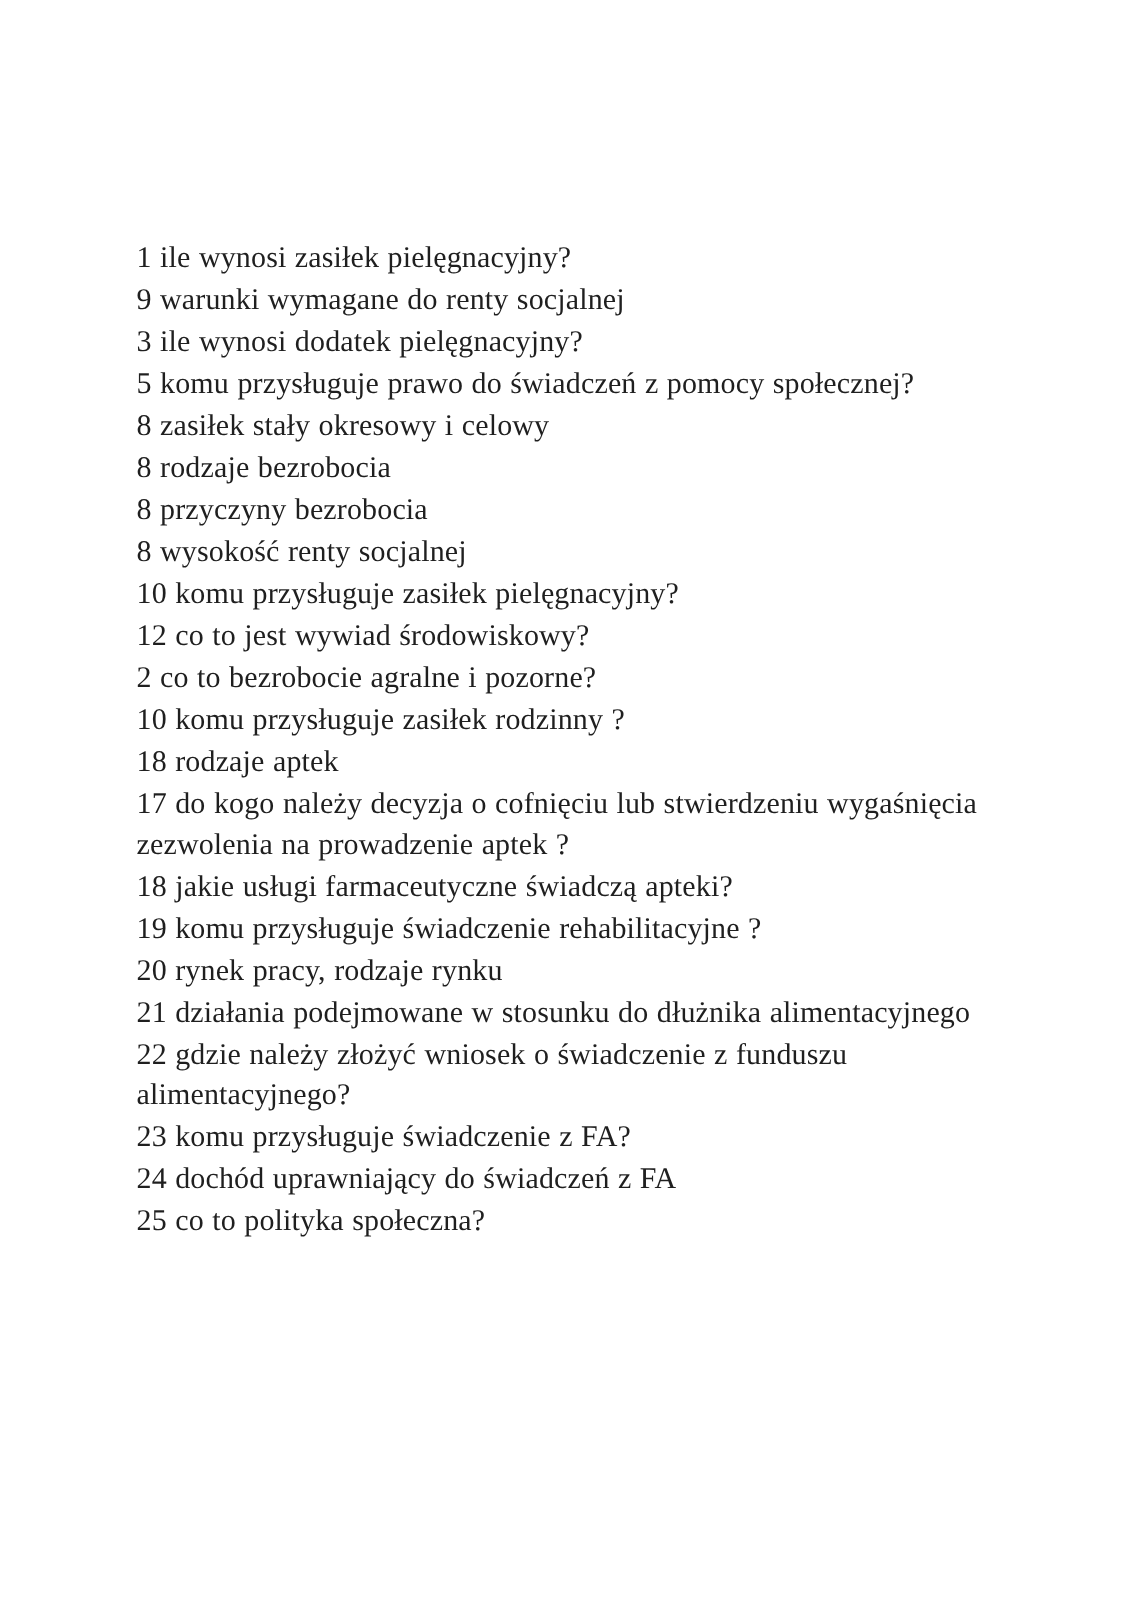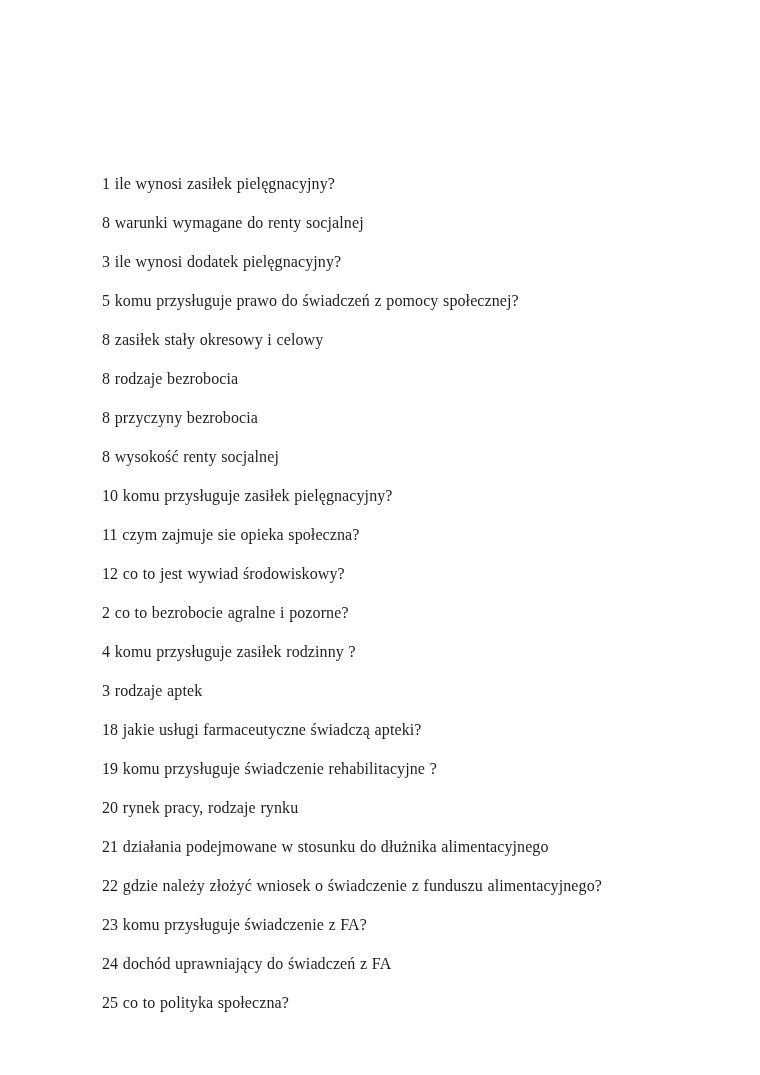--- a/index.html
+++ b/index.html
@@ -15,48 +15,48 @@
     overflow: hidden;
     font-family: "Liberation Serif", "DejaVu Serif", serif;
   }
   .question-list {
     position: absolute;
     left: 90px;
     top: 158px;
     width: 586px;
   }
   .question-list p {
-    margin: 12px;
+    margin: 1px;
     padding: 0;
-    font-size: 16px;
+    font-size: 20px;
     line-height: 27px;
     color: #1f1f1f;
     letter-spacing: 0.1px;
     word-spacing: 0.5px;
   }
 </style>
 </head>
 <body>
 
 <div class="page">
   <div class="question-list">
       <p>1 ile wynosi zasiłek pielęgnacyjny?</p>
-      <p>8 warunki wymagane do renty socjalnej</p>
+      <p>9 warunki wymagane do renty socjalnej</p>
       <p>3 ile wynosi dodatek pielęgnacyjny?</p>
       <p>5 komu przysługuje prawo do świadczeń z pomocy społecznej?</p>
       <p>8 zasiłek stały okresowy i celowy</p>
       <p>8 rodzaje bezrobocia</p>
       <p>8 przyczyny bezrobocia</p>
       <p>8 wysokość renty socjalnej</p>
       <p>10 komu przysługuje zasiłek pielęgnacyjny?</p>
-      <p>11 czym zajmuje sie opieka społeczna?</p>
       <p>12 co to jest wywiad środowiskowy?</p>
       <p>2 co to bezrobocie agralne i pozorne?</p>
-      <p>4 komu przysługuje zasiłek rodzinny ?</p>
-      <p>3 rodzaje aptek</p>
+      <p>10 komu przysługuje zasiłek rodzinny ?</p>
+      <p>18 rodzaje aptek</p>
+      <p>17 do kogo należy decyzja o cofnięciu lub stwierdzeniu wygaśnięcia zezwolenia na prowadzenie aptek ?</p>
       <p>18 jakie usługi farmaceutyczne świadczą apteki?</p>
       <p>19 komu przysługuje świadczenie rehabilitacyjne ?</p>
       <p>20 rynek pracy, rodzaje rynku</p>
       <p>21 działania podejmowane w stosunku do dłużnika alimentacyjnego</p>
       <p>22 gdzie należy złożyć wniosek o świadczenie z funduszu alimentacyjnego?</p>
       <p>23 komu przysługuje świadczenie z FA?</p>
       <p>24 dochód uprawniający do świadczeń z FA</p>
       <p>25 co to polityka społeczna?</p>
     </div>
 </div>

